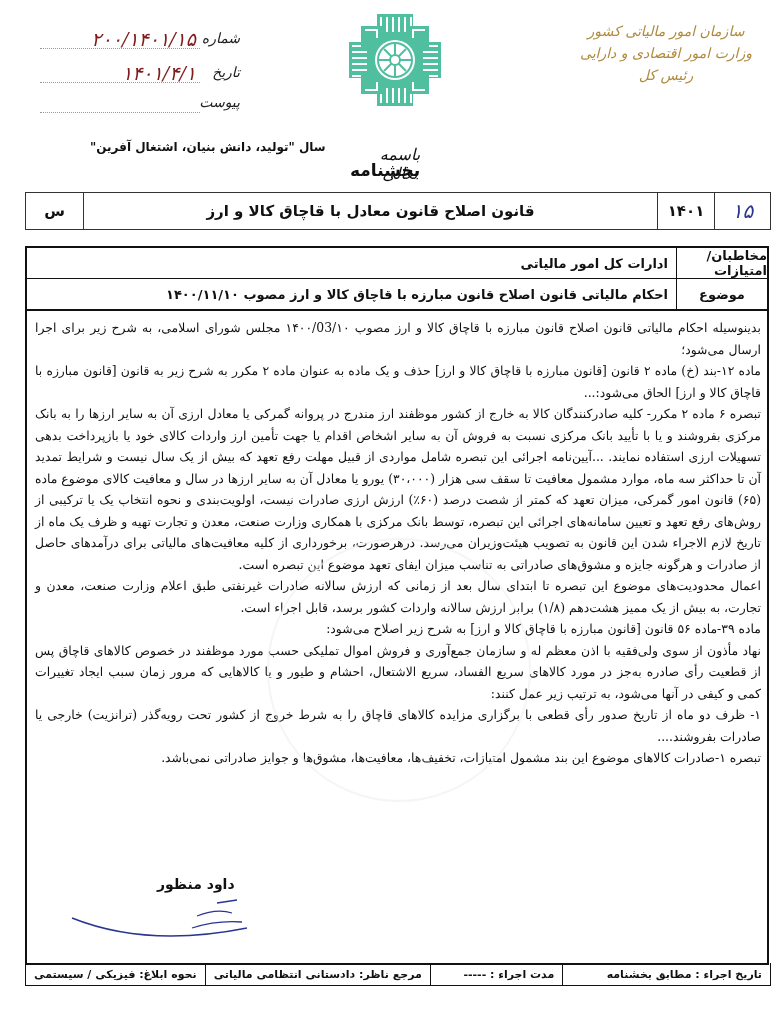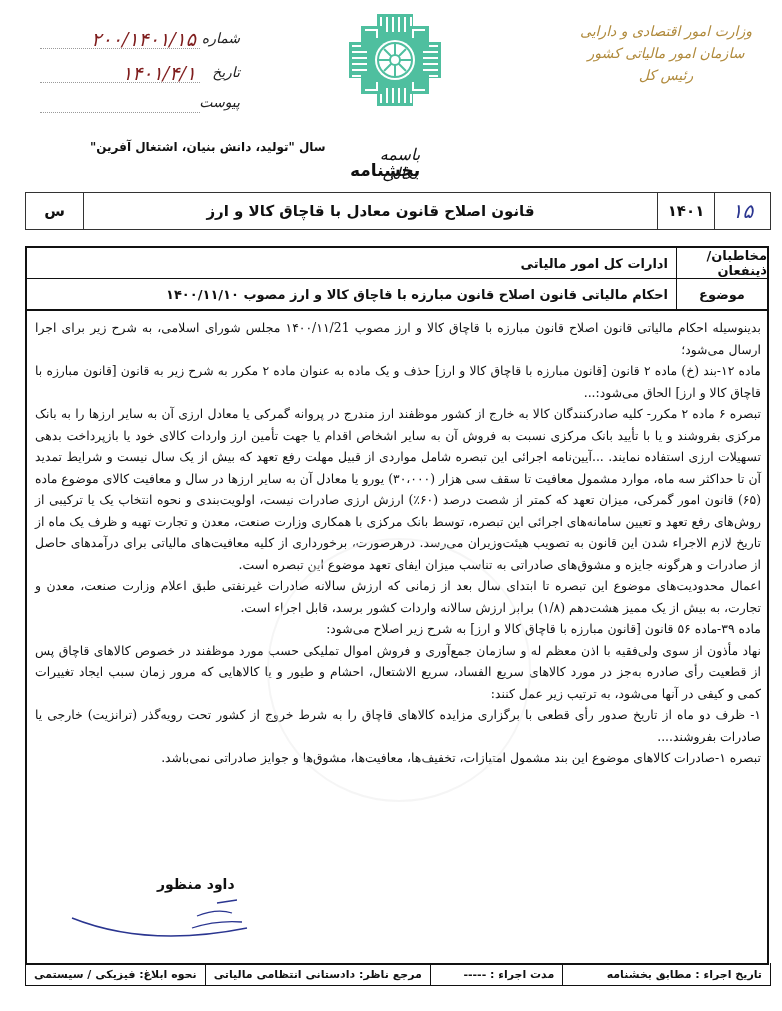--- a/index.html
+++ b/index.html
@@ -59,22 +59,22 @@
   <span class="meta-line"></span>
   <span class="meta-val">۱۴۰۱/۴/۱</span>
 </div>
 <div class="meta-row" style="top:92px;">
   <span class="meta-label">پیوست</span>
   <span class="meta-line"></span>
 </div>
 <div class="slogan">سال "تولید، دانش بنیان، اشتغال آفرین"</div>
 
 <div class="ministry">
+  <div>سازمان امور مالیاتی کشور</div>
   <div>وزارت امور اقتصادی و دارایی</div>
-  <div>سازمان امور مالیاتی کشور</div>
   <div>رئیس کل</div>
 </div>
 
 <svg class="logo" viewBox="0 0 92 92">
   <g fill="#4fbf9f">
     <rect x="28" y="0" width="36" height="14"></rect>
     <rect x="28" y="78" width="36" height="14"></rect>
     <rect x="0" y="28" width="14" height="36"></rect>
     <rect x="78" y="28" width="14" height="36"></rect>
     <rect x="12" y="12" width="68" height="68"></rect>
@@ -99,30 +99,30 @@
 
 <div class="title-table">
   <div class="tt-num">۱۵</div>
   <div class="tt-year">۱۴۰۱</div>
   <div class="tt-title">قانون اصلاح قانون معادل با قاچاق کالا و ارز</div>
   <div class="tt-class">س</div>
 </div>
 
 <div class="frame">
   <div class="info-row">
-    <div class="info-label">مخاطبان/ذینفعان</div>
+    <div class="info-label">مخاطبان/امتیازات</div>
     <div class="info-val">ادارات کل امور مالیاتی</div>
   </div>
   <div class="info-row second">
     <div class="info-label">موضوع</div>
     <div class="info-val">احکام مالیاتی قانون اصلاح قانون مبارزه با قاچاق کالا و ارز مصوب ۱۴۰۰/۱۱/۱۰</div>
   </div>
   <div class="watermark"></div>
   <div class="body-text">
-    <p>بدینوسیله احکام مالیاتی قانون اصلاح قانون مبارزه با قاچاق کالا و ارز مصوب ۱۴۰۰/۱۱/21 مجلس شورای اسلامی، به شرح زیر برای اجرا ارسال می‌شود؛</p>
+    <p>بدینوسیله احکام مالیاتی قانون اصلاح قانون مبارزه با قاچاق کالا و ارز مصوب ۱۴۰۰/03/۱۰ مجلس شورای اسلامی، به شرح زیر برای اجرا ارسال می‌شود؛</p>
     <p>ماده ۱۲-بند (خ) ماده ۲ قانون [قانون مبارزه با قاچاق کالا و ارز] حذف و یک ماده به عنوان ماده ۲ مکرر به شرح زیر به قانون [قانون مبارزه با قاچاق کالا و ارز] الحاق می‌شود:...</p>
     <p>تبصره ۶ ماده ۲ مکرر- کلیه صادرکنندگان کالا به خارج از کشور موظفند ارز مندرج در پروانه گمرکی یا معادل ارزی آن به سایر ارزها را به بانک مرکزی بفروشند و یا با تأیید بانک مرکزی نسبت به فروش آن به سایر اشخاص اقدام یا جهت تأمین ارز واردات کالای خود یا بازپرداخت بدهی تسهیلات ارزی استفاده نمایند. ...آیین‌نامه اجرائی این تبصره شامل مواردی از قبیل مهلت رفع تعهد که بیش از یک سال نیست و شرایط تمدید آن تا حداکثر سه ماه، موارد مشمول معافیت تا سقف سی هزار (۳۰،۰۰۰) یورو یا معادل آن به سایر ارزها در سال و معافیت کالای موضوع ماده (۶۵) قانون امور گمرکی، میزان تعهد که کمتر از شصت درصد (۶۰٪) ارزش ارزی صادرات نیست، اولویت‌بندی و نحوه انتخاب یک یا ترکیبی از روش‌های رفع تعهد و تعیین سامانه‌های اجرائی این تبصره، توسط بانک مرکزی با همکاری وزارت صنعت، معدن و تجارت تهیه و ظرف یک ماه از تاریخ لازم الاجراء شدن این قانون به تصویب هیئت‌وزیران می‌رسد. درهرصورت، برخورداری از کلیه معافیت‌های مالیاتی برای درآمدهای حاصل از صادرات و هرگونه جایزه و مشوق‌های صادراتی به تناسب میزان ایفای تعهد موضوع این تبصره است.</p>
     <p>اعمال محدودیت‌های موضوع این تبصره تا ابتدای سال بعد از زمانی که ارزش سالانه صادرات غیرنفتی طبق اعلام وزارت صنعت، معدن و تجارت، به بیش از یک ممیز هشت‌دهم (۱/۸) برابر ارزش سالانه واردات کشور برسد، قابل اجراء است.</p>
     <p>ماده ۳۹-ماده ۵۶ قانون [قانون مبارزه با قاچاق کالا و ارز] به شرح زیر اصلاح می‌شود:</p>
     <p>نهاد مأذون از سوی ولی‌فقیه با اذن معظم له و سازمان جمع‌آوری و فروش اموال تملیکی حسب مورد موظفند در خصوص کالاهای قاچاق پس از قطعیت رأی صادره به‌جز در مورد کالاهای سریع الفساد، سریع الاشتعال، احشام و طیور و یا کالاهایی که مرور زمان سبب ایجاد تغییرات کمی و کیفی در آنها می‌شود، به ترتیب زیر عمل کنند:</p>
     <p>۱- ظرف دو ماه از تاریخ صدور رأی قطعی با برگزاری مزایده کالاهای قاچاق را به شرط خروج از کشور تحت رویه‌گذر (ترانزیت) خارجی یا صادرات بفروشند....</p>
     <p>تبصره ۱-صادرات کالاهای موضوع این بند مشمول امتیازات، تخفیف‌ها، معافیت‌ها، مشوق‌ها و جوایز صادراتی نمی‌باشد.</p>
   </div>
   <div class="signature">داود منظور</div>
   <svg class="sig-svg" viewBox="0 0 200 50">

